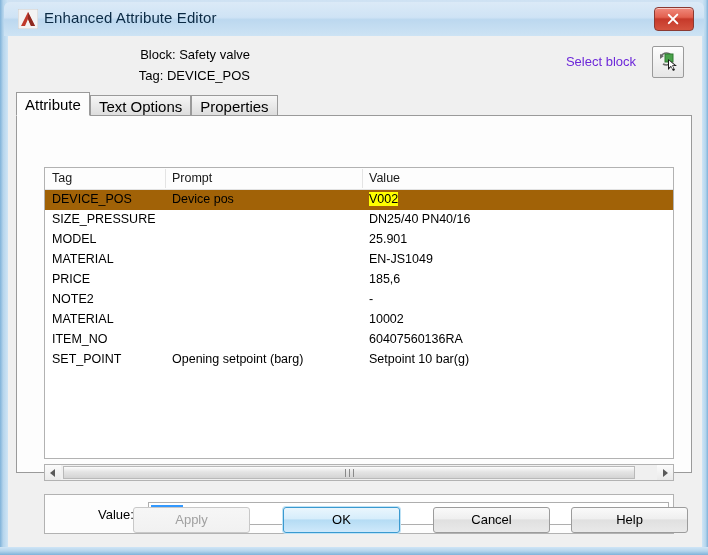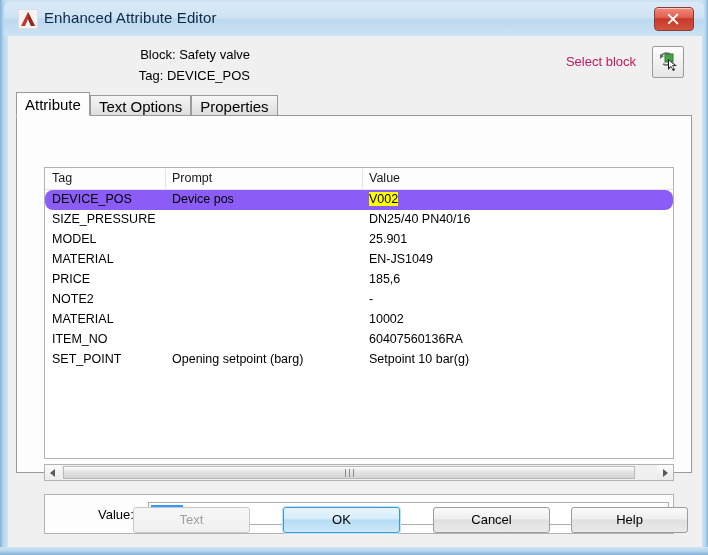--- a/index.html
+++ b/index.html
@@ -72,21 +72,21 @@
     position: absolute; left: 22px; top: 8px;
     width: 220px;
     text-align: right;
     font-size: 13px; color: #000;
     line-height: 21px;
   }
   .hdr-line { white-space: nowrap; }
 
   .select-block-label {
     position: absolute; right: 66px; top: 18px;
-    font-size: 13px; color: #be185d;
+    font-size: 13px; color: #6d28d9;
     white-space: nowrap;
   }
   .select-block-btn {
     position: absolute; right: 18px; top: 10px;
     width: 30px; height: 30px;
     background: linear-gradient(to bottom, #fdfdfd, #e6e6e6);
     border: 1px solid #9a9a9a;
     border-radius: 2px;
     cursor: pointer;
   }
@@ -151,21 +151,21 @@
   .grid-header .sep {
     position: absolute; top: 1px;
     width: 1px; height: 19px;
     background: #e4e4e4;
   }
   .rows { position: relative; }
   .row {
     position: relative;
     height: 20px;
   }
-  .row.selected { background: #8b5cf6; border-radius: 8px; }
+  .row.selected { background: #a16207; }
   .row .cell {
     position: absolute;
     top: 2px;
     font-size: 12.5px;
     color: #000;
     white-space: nowrap;
   }
   .c-tag    { left: 7px; }
   .c-prompt { left: 127px; }
   .c-value  { left: 324px; }
@@ -395,18 +395,18 @@
           </div>
       </div>
 
       <div class="valuebox">
         <div class="value-label">Value:</div>
         <input class="value-input" value="V002" style="color: transparent;">
         <span class="value-input-sel">V002</span>
       </div>
     </div>
 
-    <div class="btn disabled" id="btn-apply">Text</div>
+    <div class="btn disabled" id="btn-apply">Apply</div>
     <div class="btn default" id="btn-ok">OK</div>
     <div class="btn" id="btn-cancel">Cancel</div>
     <div class="btn" id="btn-help">Help</div>
   </div>
 </div>
 
 </body></html>

